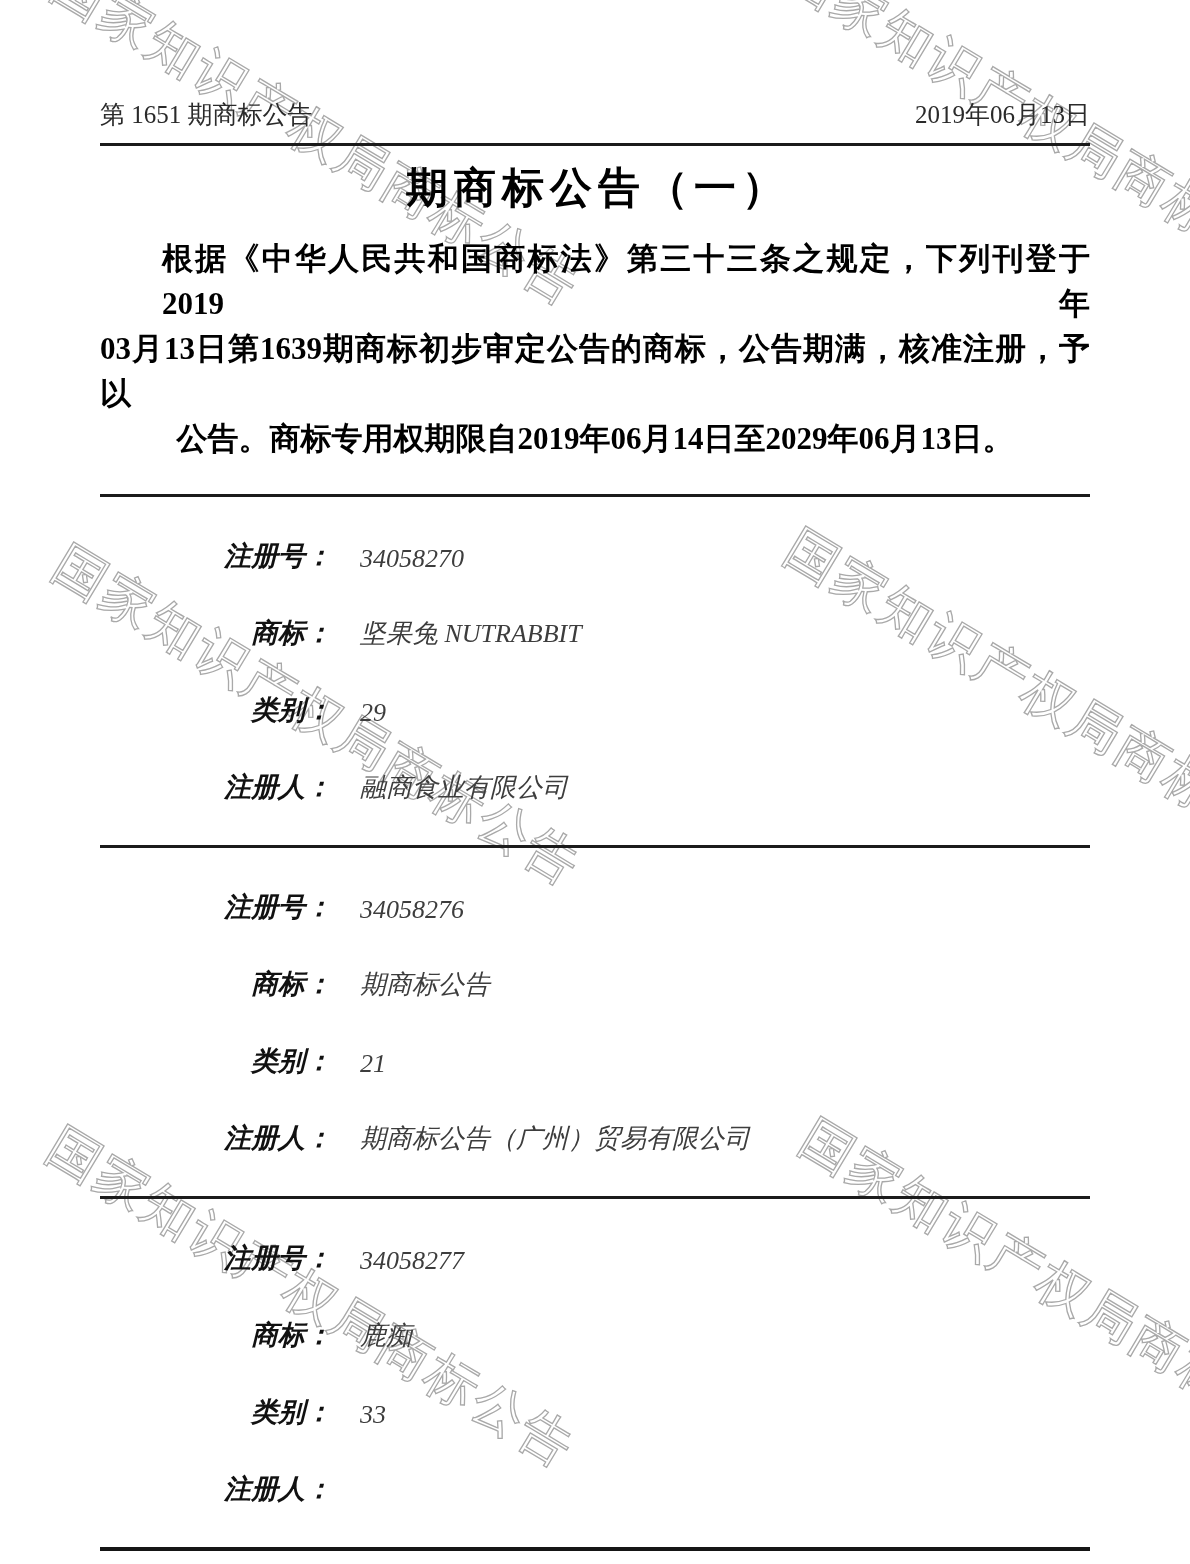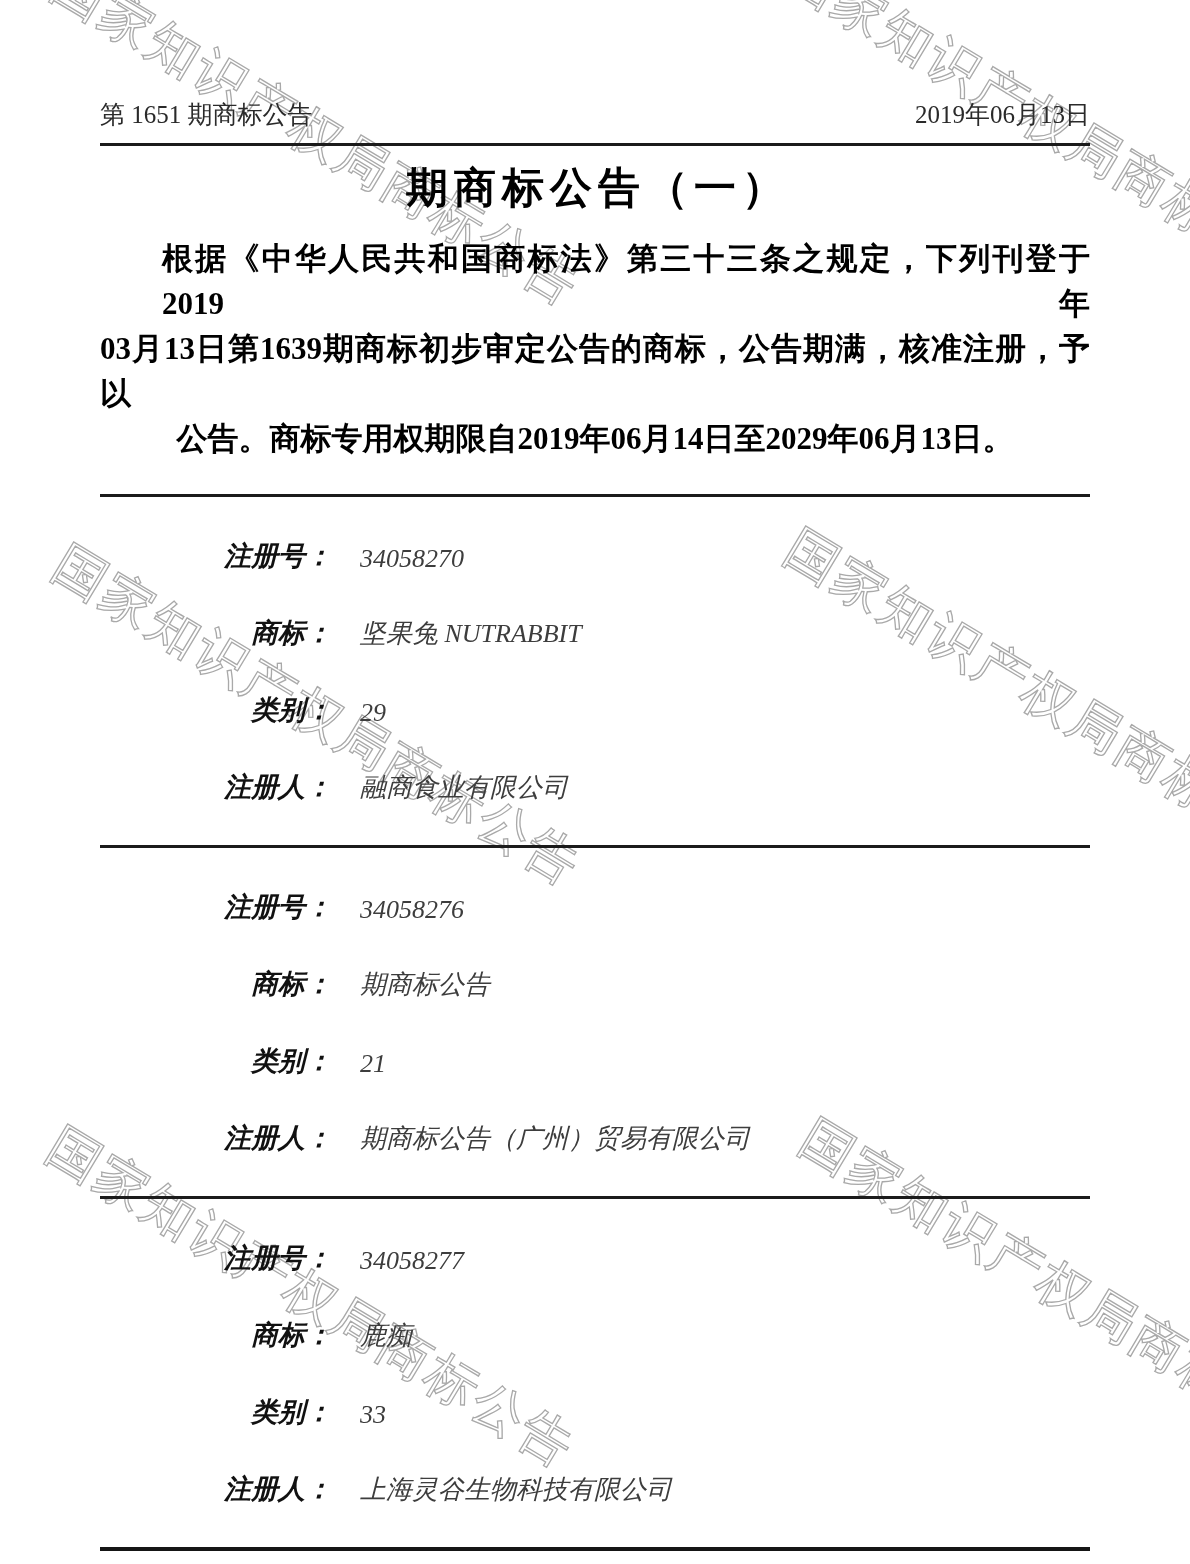--- a/index.html
+++ b/index.html
@@ -173,18 +173,17 @@
       <div class="row">
         <div class="label">商标：</div>
         <div class="value">鹿痴</div>
       </div>
       <div class="row">
         <div class="label">类别：</div>
         <div class="value">33</div>
       </div>
       <div class="row">
         <div class="label">注册人：</div>
-        <div class="value">上海灵谷生物科技有限公司</div>
       </div>
     </section>
 
   </div>
 </div>
 
 </body></html>

